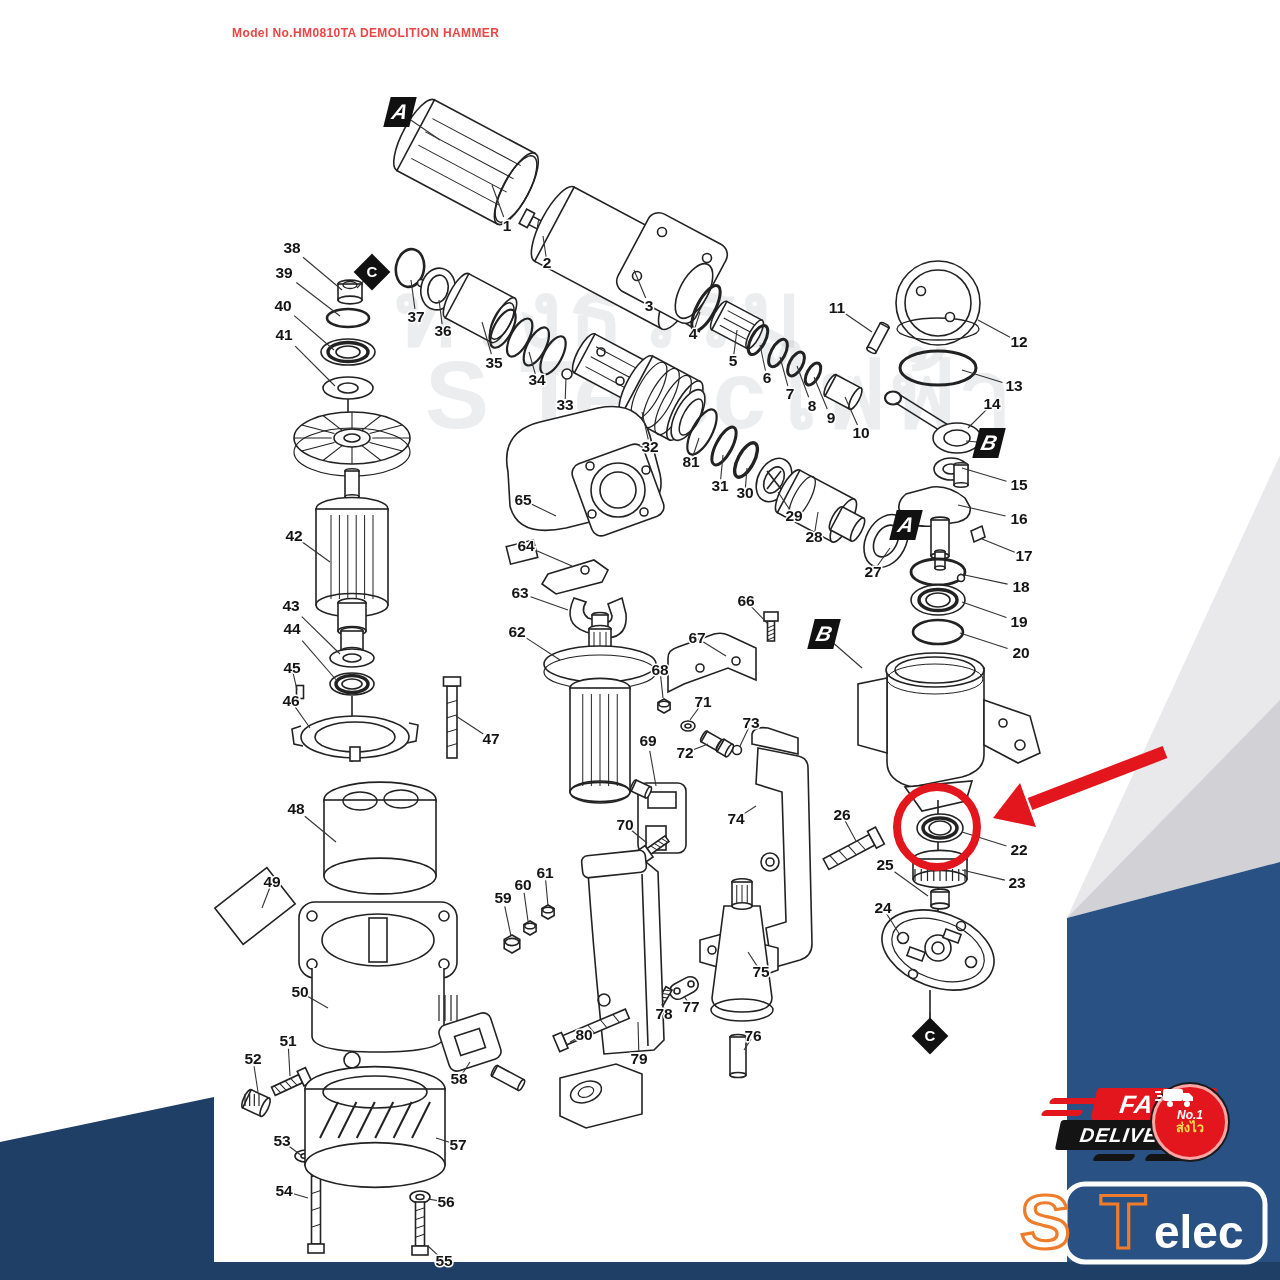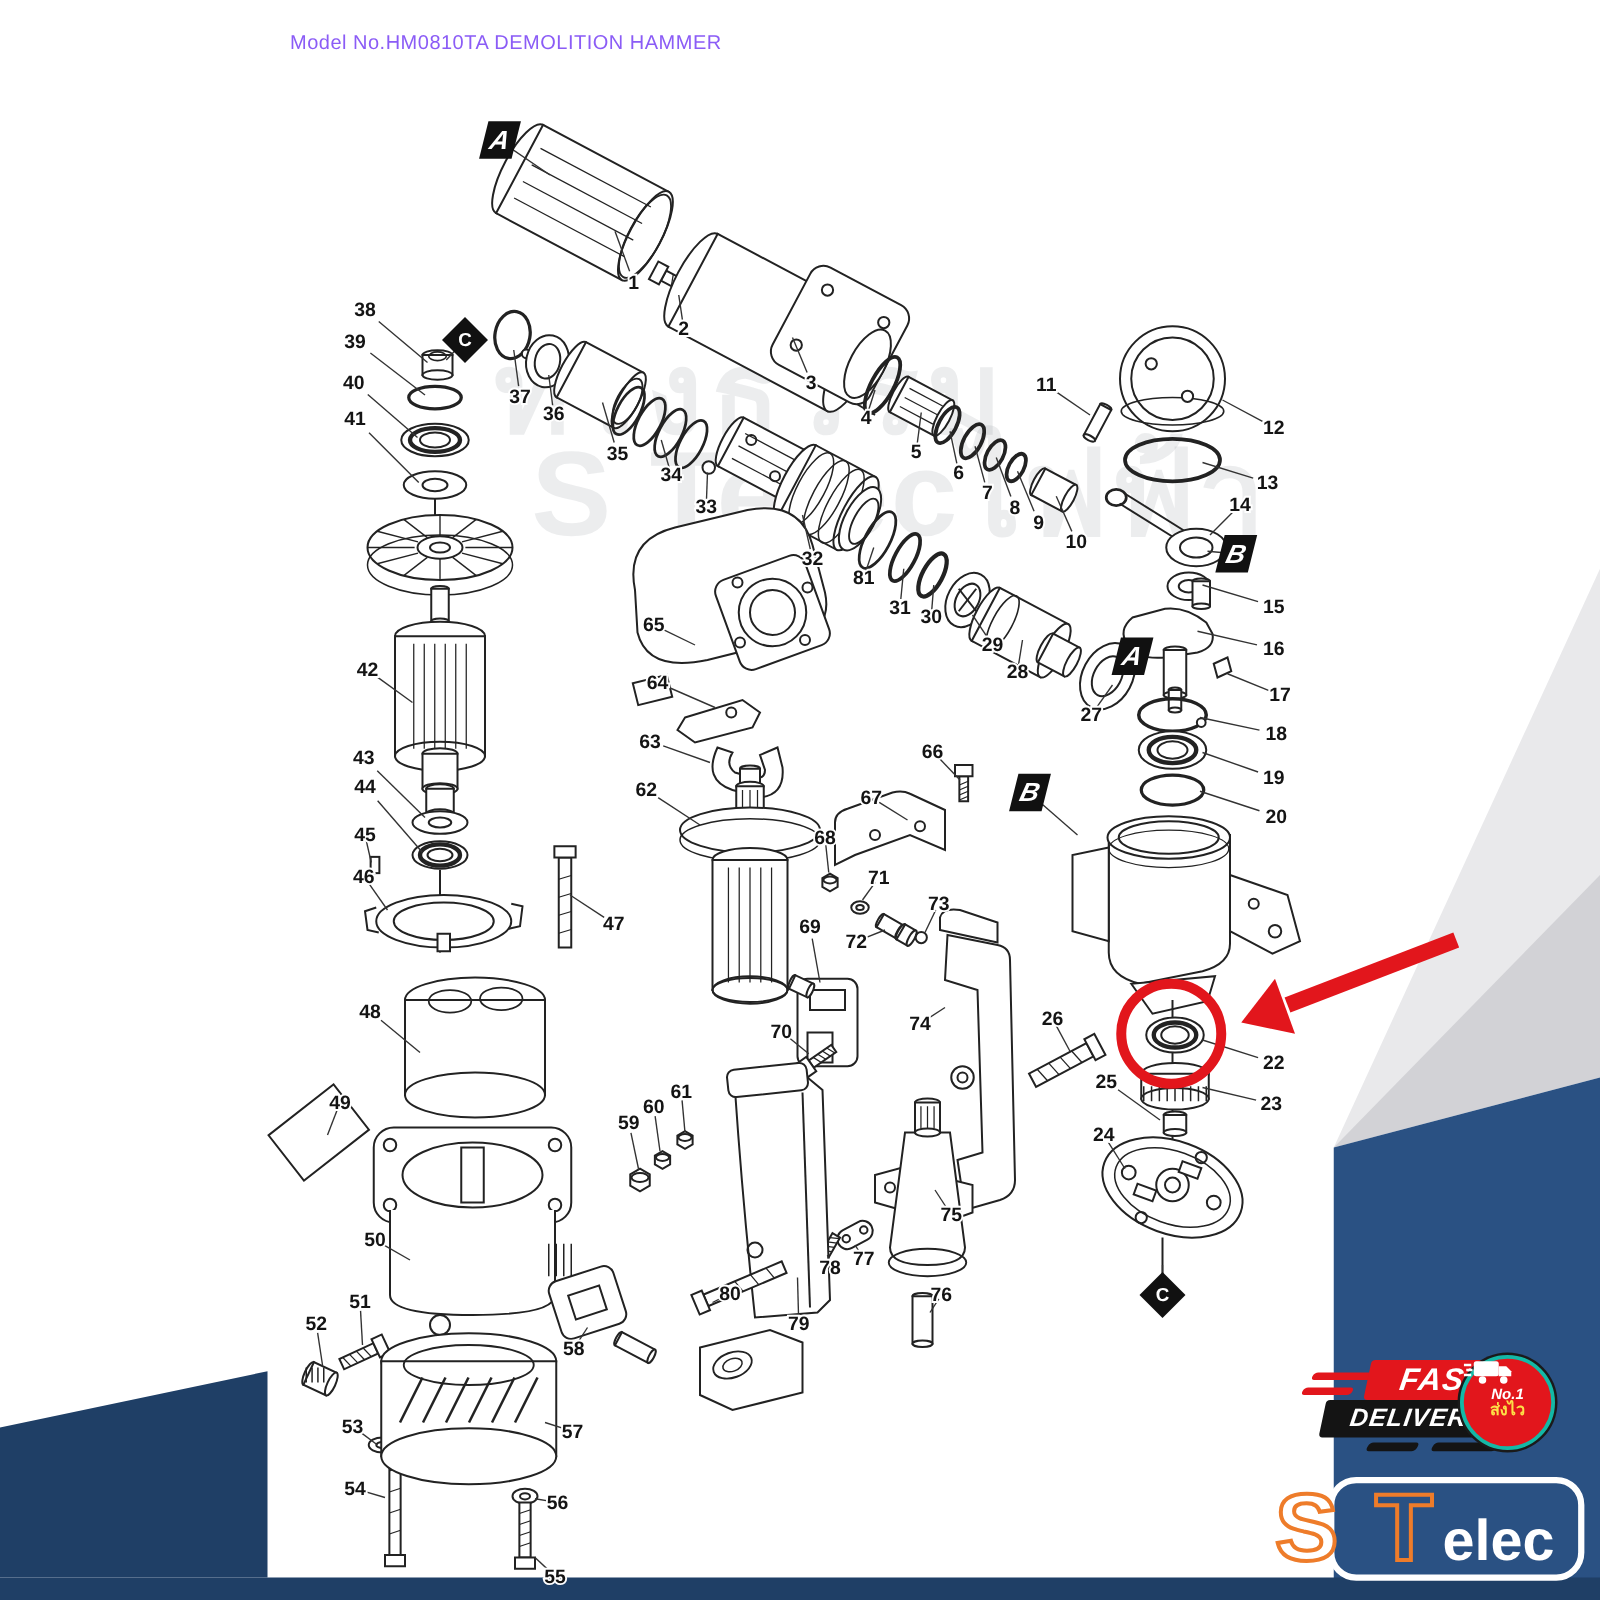--- a/index.html
+++ b/index.html
@@ -1,40 +1,40 @@
 <!DOCTYPE html>
 <html><head>
 <meta charset="utf-8">
 <style>
   html,body{margin:0;padding:0;background:#888;}
   .page{position:relative;width:1280px;height:1280px;background:#ffffff;overflow:hidden;
         font-family:"Liberation Sans",sans-serif;}
   svg{position:absolute;left:0;top:0;}
-  #title{position:absolute;left:232px;top:26px;font-size:16px;font-weight:normal;color:#8b5cf6;
+  #title{position:absolute;left:232px;top:26px;font-size:12px;font-weight:bold;color:#ef4444;
          letter-spacing:0.4px;white-space:nowrap;}
   #watermark{position:absolute;left:0;top:0;width:1280px;height:1280px;pointer-events:none;}
   #watermark .wm{position:absolute;font-weight:bold;color:rgba(110,114,126,0.13);white-space:nowrap;}
   #wm1{left:395px;top:240px;font-size:92px;letter-spacing:6px;}
   #wm2{left:425px;top:318px;font-size:96px;letter-spacing:2px;}
   
   .badge{position:absolute;left:1042px;top:1082px;width:230px;height:88px;}
   .speed{position:absolute;background:#e2161c;height:6px;border-radius:3px;transform:skewX(-30deg);}
   .s1{left:8px;top:16px;width:52px;}
   .s2{left:0px;top:28px;width:40px;}
   .fast{position:absolute;left:52px;top:6px;width:120px;height:32px;background:#e2161c;
         transform:skewX(-12deg);border-radius:3px;display:flex;align-items:center;justify-content:center;}
   .fast span{font-style:italic;font-weight:bold;font-size:25px;color:#fff;letter-spacing:1px;transform:skewX(4deg);}
   .delivery{position:absolute;left:16px;top:38px;width:152px;height:30px;background:#141414;
         transform:skewX(-12deg);border-radius:3px;display:flex;align-items:center;justify-content:center;}
   .delivery span{font-style:italic;font-weight:bold;font-size:20px;color:#fff;letter-spacing:1px;transform:skewX(4deg);}
   .bar{position:absolute;background:#141414;height:7px;border-radius:3px;transform:skewX(-30deg);}
   .b1{left:52px;top:72px;width:40px;}
   .b2{left:104px;top:72px;width:52px;}
-  .emblem{position:absolute;left:126px;top:2px;width:70px;height:70px;background:#e2161c;
-        border:3px solid #14b8a6;border-radius:50%;box-shadow:0 0 0 2px #1a1a1a;
+  .emblem{position:absolute;left:110px;top:2px;width:70px;height:70px;background:#e2161c;
+        border:3px solid #fca5a5;border-radius:50%;box-shadow:0 0 0 2px #1a1a1a;
         display:flex;flex-direction:column;align-items:center;justify-content:center;}
   .no1{font-style:italic;font-weight:bold;font-size:12px;color:#fff;line-height:1;}
   .thaifast{font-weight:bold;font-size:13px;color:#fde047;line-height:1.1;}
   
   .stlogo{position:absolute;left:1016px;top:1178px;width:262px;height:88px;}
 </style>
 </head>
 <body>
 
 <div class="page">

